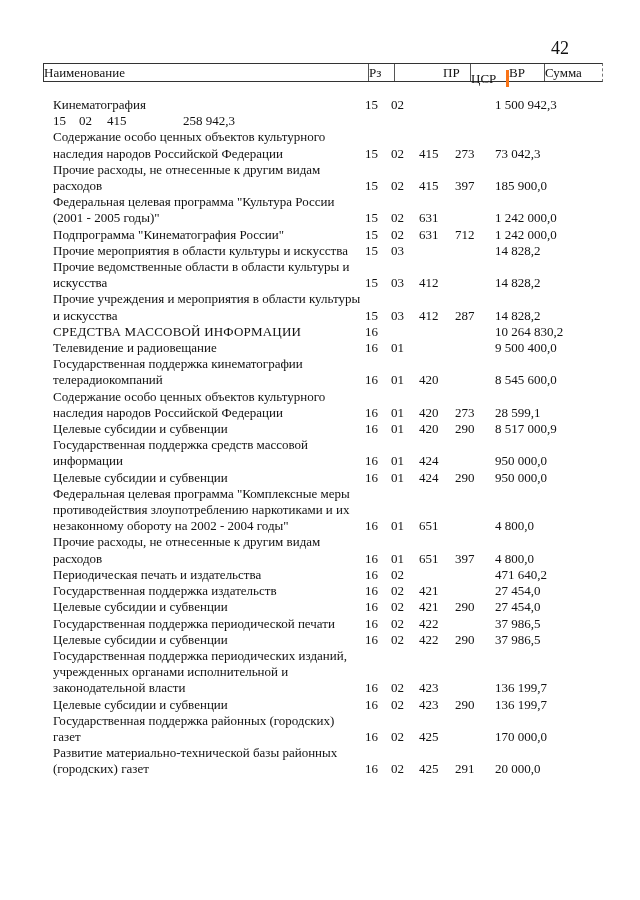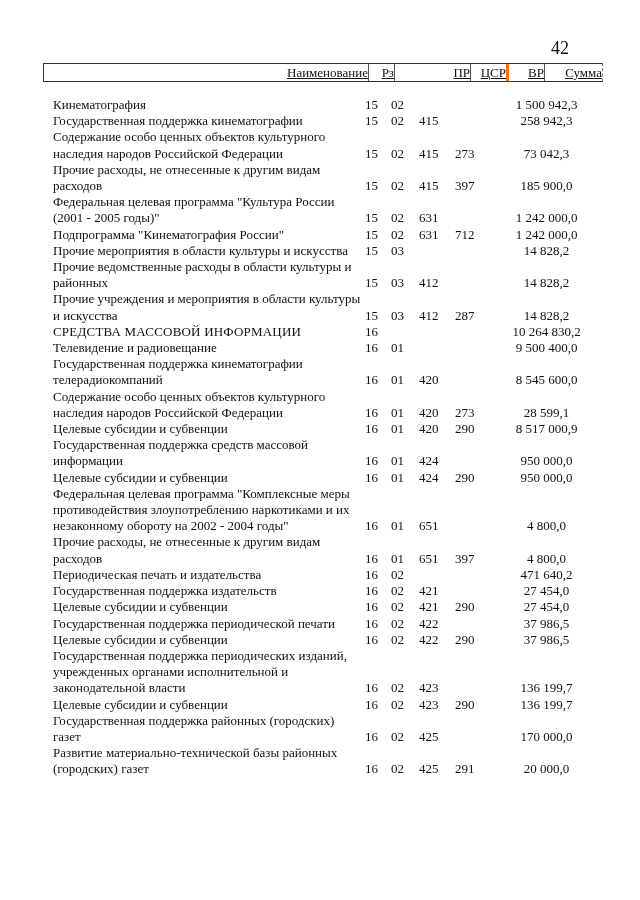--- a/index.html
+++ b/index.html
@@ -1,35 +1,35 @@
 <!DOCTYPE html>
 <html><head>
 <meta charset="utf-8">
 <style>
   html, body { margin:0; padding:0; background:#fff; }
   body { width:640px; height:900px; position:relative; overflow:hidden;
          font-family:"Liberation Serif", serif; color:#111; font-size:13px; }
   .page-num { position:absolute; top:38px; left:551px; font-size:18px; }
   .header { position:absolute; top:63px; left:43px; width:558px; height:17px;
             border-top:1px solid #333; border-bottom:1px solid #333; border-left:1px solid #333; border-right:1px dashed #777; display:flex; }
-  .hcell { height:17px; line-height:17px; text-align:right; font-size:13px; box-sizing:border-box;text-decoration:underline; }
+  .hcell { height:17px; line-height:17px; text-align:left; font-size:13px; box-sizing:border-box; }
   .h-name { width:325px; border-right:1px solid #555; }
   .h-rz { width:26px; border-right:1px solid #555; }
   .h-pr { width:28px; border-right:1px solid #555;margin-left:48px; }
-  .h-csr { width:38px; border-right:3px solid #f97316; }
+  .h-csr { width:38px; border-right:3px solid #f97316;margin-top:6px; }
   .h-vr { width:36px; border-right:1px solid #555; }
   .h-sum { flex:1; }
   .rows { position:absolute; top:97px; left:53px; width:545px; }
   .row { display:flex; align-items:flex-end; line-height:16.2px; }
   .c-name { width:312px; }
   .c-rz { width:26px; padding-left:0px; }
   .c-pr { width:28px; }
   .c-csr { width:36px; }
   .c-vr { width:40px; }
-  .c-sum { flex:1; text-align:center; }
+  .c-sum { flex:1; text-align:left; }
   .caps { letter-spacing:0.2px; }
 </style>
 </head>
 <body>
 
 <div class="page-num">42</div>
 
 <div class="header">
   <div class="hcell h-name">Наименование</div>
   <div class="hcell h-rz">Рз</div>
@@ -42,21 +42,20 @@
 <div class="rows" id="rows">
     <div class="row">
       <div class="c-name">Кинематография</div>
       <div class="c-rz">15</div>
       <div class="c-pr">02</div>
       <div class="c-csr"></div>
       <div class="c-vr"></div>
       <div class="c-sum">1 500 942,3</div>
     </div>
     <div class="row">
-      <div class="c-name">Государственная поддержка кинематографии</div>
       <div class="c-rz">15</div>
       <div class="c-pr">02</div>
       <div class="c-csr">415</div>
       <div class="c-vr"></div>
       <div class="c-sum">258 942,3</div>
     </div>
     <div class="row">
       <div class="c-name">Содержание особо ценных объектов культурного наследия народов Российской Федерации</div>
       <div class="c-rz">15</div>
       <div class="c-pr">02</div>
@@ -90,21 +89,21 @@
     </div>
     <div class="row">
       <div class="c-name">Прочие мероприятия в области культуры и искусства</div>
       <div class="c-rz">15</div>
       <div class="c-pr">03</div>
       <div class="c-csr"></div>
       <div class="c-vr"></div>
       <div class="c-sum">14 828,2</div>
     </div>
     <div class="row">
-      <div class="c-name">Прочие ведомственные расходы в области культуры и районных</div>
+      <div class="c-name">Прочие ведомственные области в области культуры и искусства</div>
       <div class="c-rz">15</div>
       <div class="c-pr">03</div>
       <div class="c-csr">412</div>
       <div class="c-vr"></div>
       <div class="c-sum">14 828,2</div>
     </div>
     <div class="row">
       <div class="c-name">Прочие учреждения и мероприятия в области культуры и искусства</div>
       <div class="c-rz">15</div>
       <div class="c-pr">03</div>

